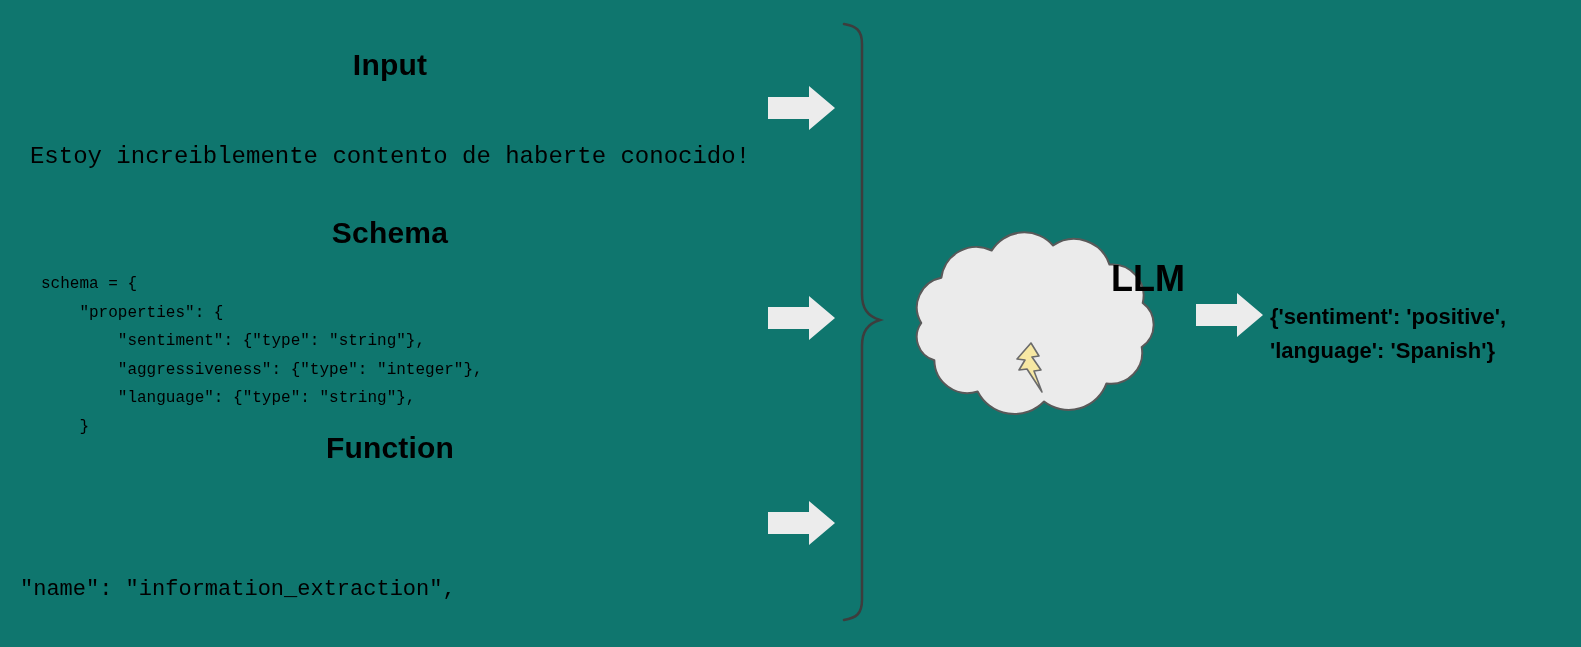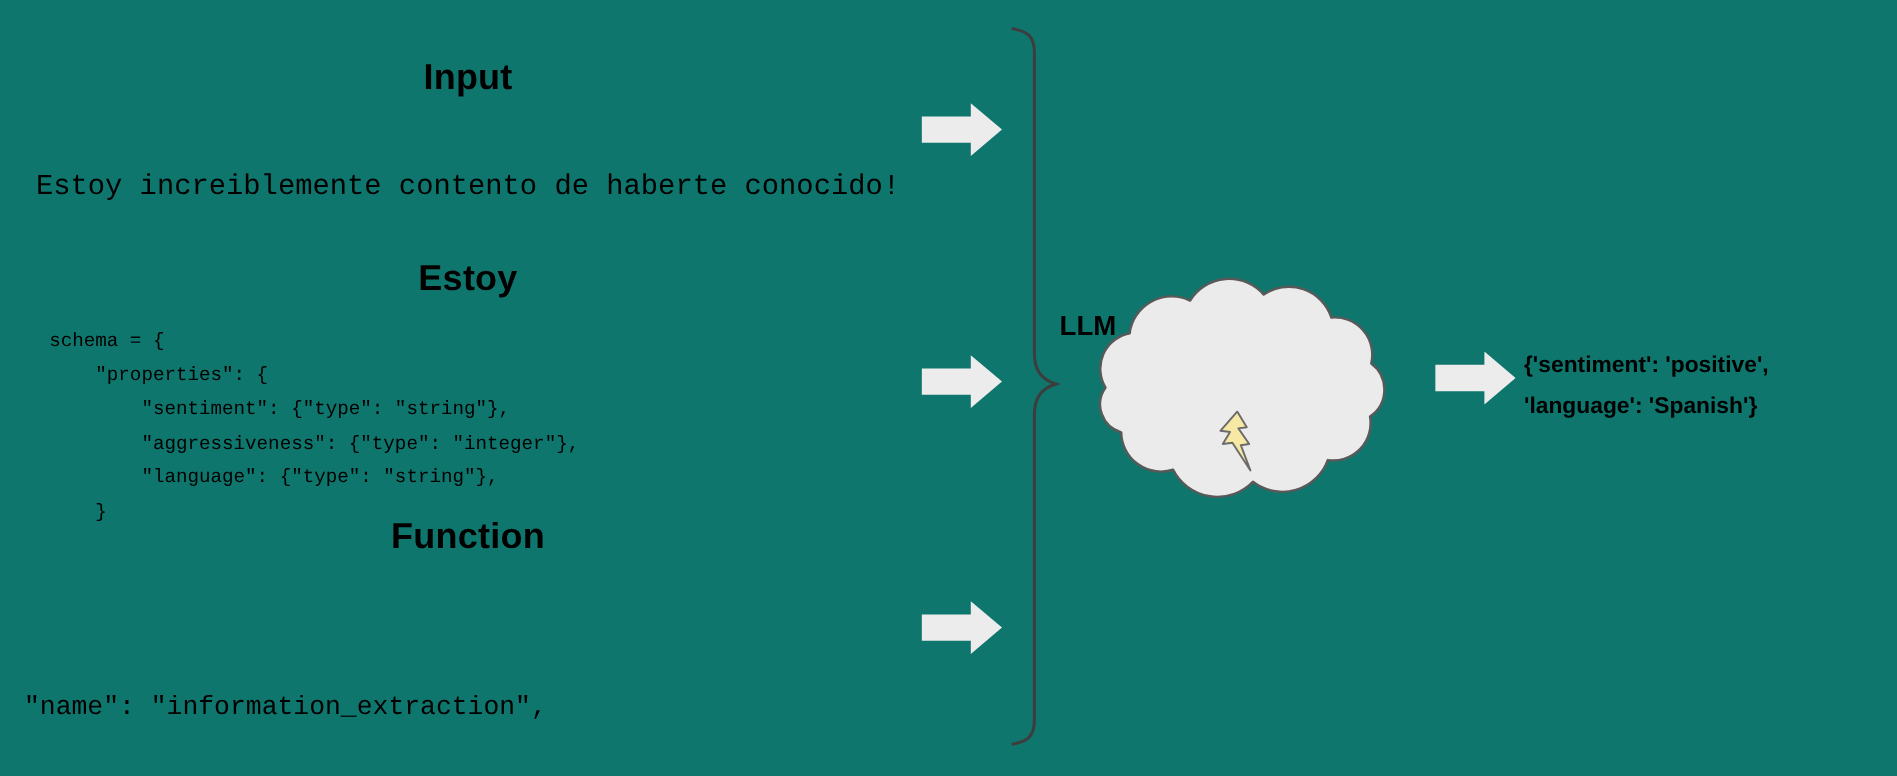--- a/index.html
+++ b/index.html
@@ -46,55 +46,55 @@
     font-size: 22px;
     line-height: 39px;
   }
   .arrow { position: absolute; width: 67px; height: 44px; }
   .brace-svg { position: absolute; left: 836px; top: 22px; width: 48px; height: 600px; }
   .cloud-svg { position: absolute; left: 883px; top: 206px; width: 302px; height: 234px; }
   .llm-title {
     position: absolute;
     left: 883px; top: 258px;
     width: 302px;
-    text-align: left;
-    font-size: 23px;
+    text-align: right;
+    font-size: 36px;
     font-weight: bold;
   }
   .llm-subtitle {
     position: absolute;
     left: 883px; top: 316px;
     width: 302px;
     text-align: center;
     font-size: 26px;
   }
   .bolt-svg { position: absolute; left: 1014px; top: 342px; width: 42px; height: 52px; }
   .output-text {
     position: absolute;
-    left: 1270px; top: 288px;
+    left: 1270px; top: 300px;
     width: 305px;
-    font-size: 19px;
+    font-size: 22px;
     font-weight: bold;
     line-height: 34px;
   }
 </style>
 </head>
 <body>
 
 <div class="canvas">
 
   <div>
     <div class="section-title" style="left:0; top:48px;">Input</div>
     <div class="input-lines mono">
       <div>Estoy increiblemente contento de haberte conocido!</div>
     </div>
   </div>
 
   <div>
-    <div class="section-title" style="left:0; top:216px;">Estoy</div>
+    <div class="section-title" style="left:0; top:216px;">Schema</div>
     <pre class="schema-code mono">schema = {
     "properties": {
         "sentiment": {"type": "string"},
         "aggressiveness": {"type": "integer"},
         "language": {"type": "string"},
     }</pre>
   </div>
 
   <div>
     <div class="section-title" style="left:0; top:431px;">Function</div>

